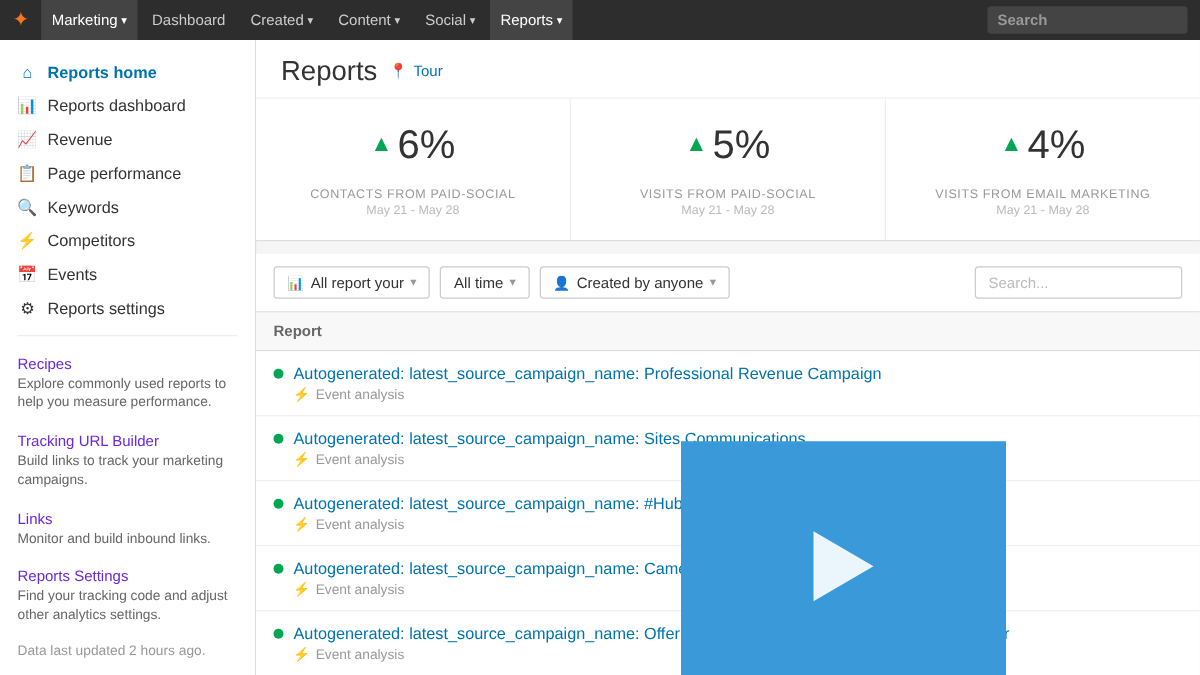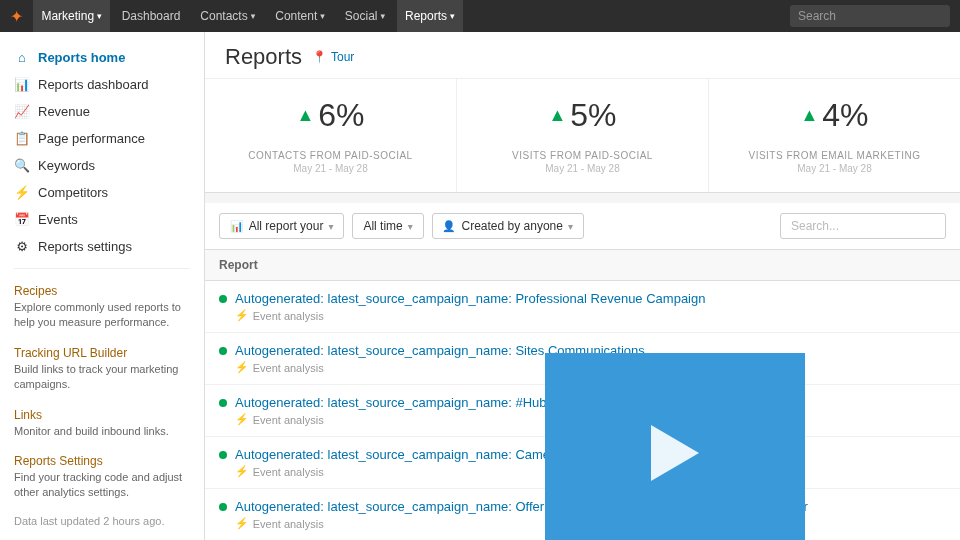--- a/index.html
+++ b/index.html
@@ -34,20 +34,21 @@
     .nav-item .caret { font-size: 9px; }
     .nav-search {
       margin-left: auto;
       background: #444;
       border: none;
       border-radius: 3px;
       color: #ccc;
       padding: 4px 8px;
       font-size: 12px;
       width: 160px;
+      font-weight: bold;
     }
     .nav-search::placeholder { color: #999; }
 
     
     #page-wrap { display: flex; height: calc(100vh - 32px); }
 
     
     #sidebar {
       width: 205px;
       min-width: 205px;
@@ -63,21 +64,21 @@
       cursor: pointer;
       gap: 8px;
       color: #333;
       font-size: 13px;
     }
     .sidebar-item.active { color: #0073ae; font-weight: 600; }
     .sidebar-item .si-icon { font-size: 13px; width: 16px; text-align: center; }
     .sidebar-item.active .si-icon { color: #0073ae; }
     .sidebar-divider { border: none; border-top: 1px solid #eee; margin: 8px 14px; }
     .sidebar-link-section { padding: 6px 14px 2px 14px; }
-    .sidebar-link { color: #a16207; font-size: 12px; cursor: pointer; }
+    .sidebar-link { color: #6d28d9; font-size: 12px; cursor: pointer; }
     .sidebar-desc { color: #666; font-size: 11px; margin-top: 2px; margin-bottom: 6px; line-height: 1.4; }
     .sidebar-footer { padding: 6px 14px; color: #999; font-size: 11px; }
 
     
     #main { flex: 1; overflow-y: auto; padding: 0; }
 
     
     #page-header { padding: 12px 20px 8px 20px; display: flex; align-items: center; gap: 10px; background: #fff; border-bottom: 1px solid #eee; }
     #page-title { font-size: 22px; font-weight: 300; color: #333; }
     .tour-badge {
@@ -185,21 +186,21 @@
 <nav id="topnav">
   <span class="nav-logo">✦</span>
   <div class="nav-item active">
     <span>Marketing</span>
     <span class="caret">▾</span>
   </div>
   <div class="nav-item">
     <span>Dashboard</span>
   </div>
   <div class="nav-item">
-    <span>Contacts</span>
+    <span>Created</span>
     <span class="caret">▾</span>
   </div>
   <div class="nav-item">
     <span>Content</span>
     <span class="caret">▾</span>
   </div>
   <div class="nav-item">
     <span>Social</span>
     <span class="caret">▾</span>
   </div>

